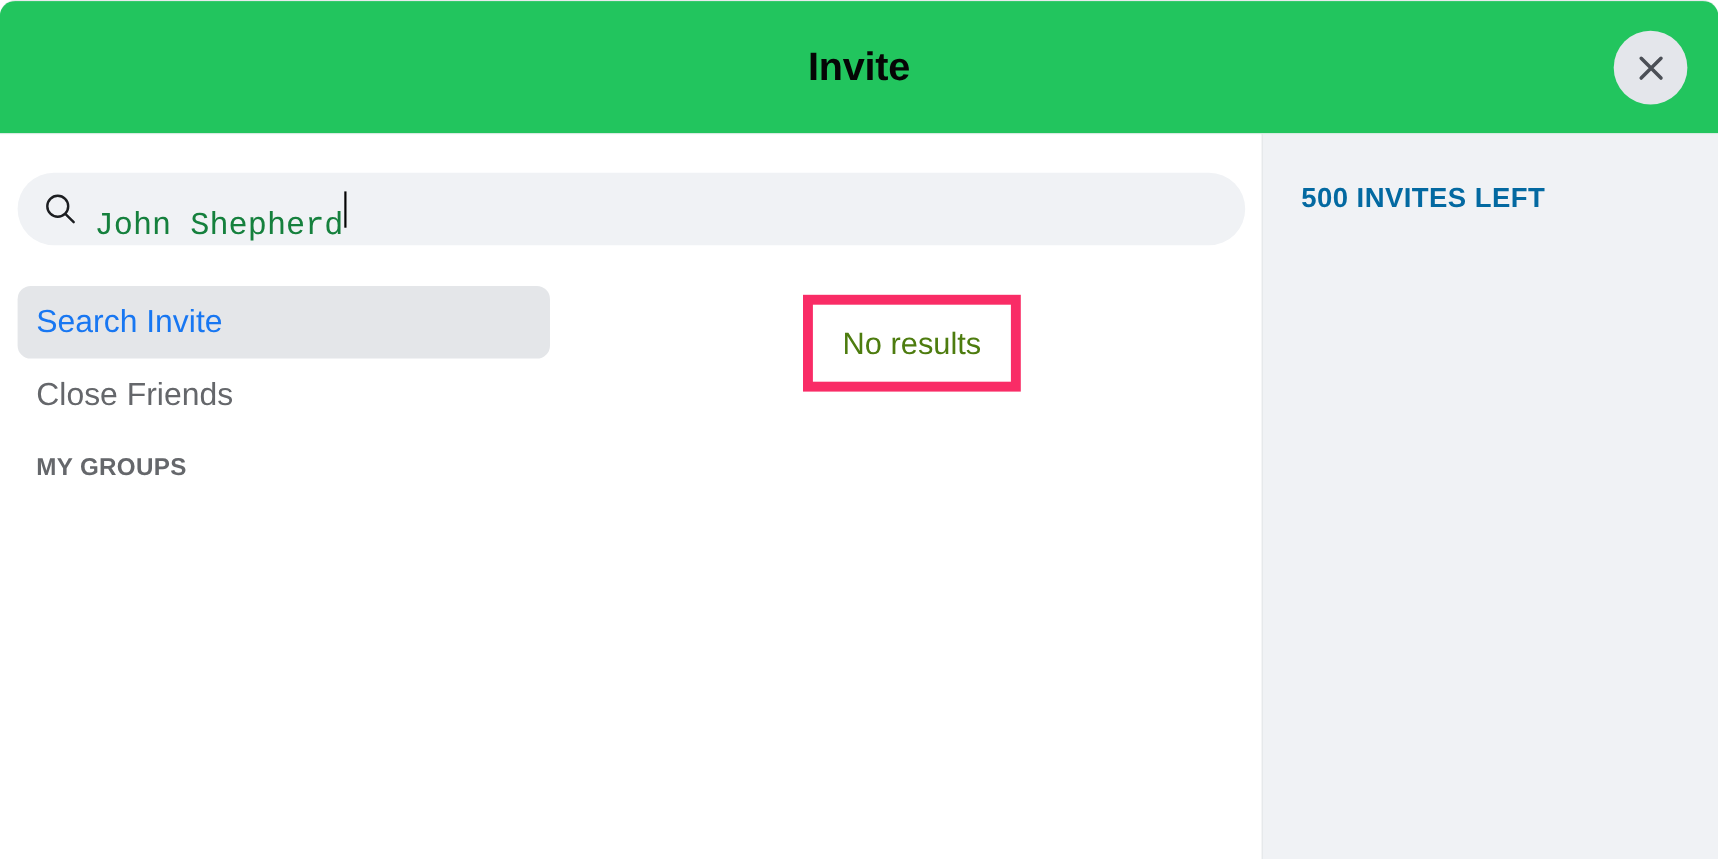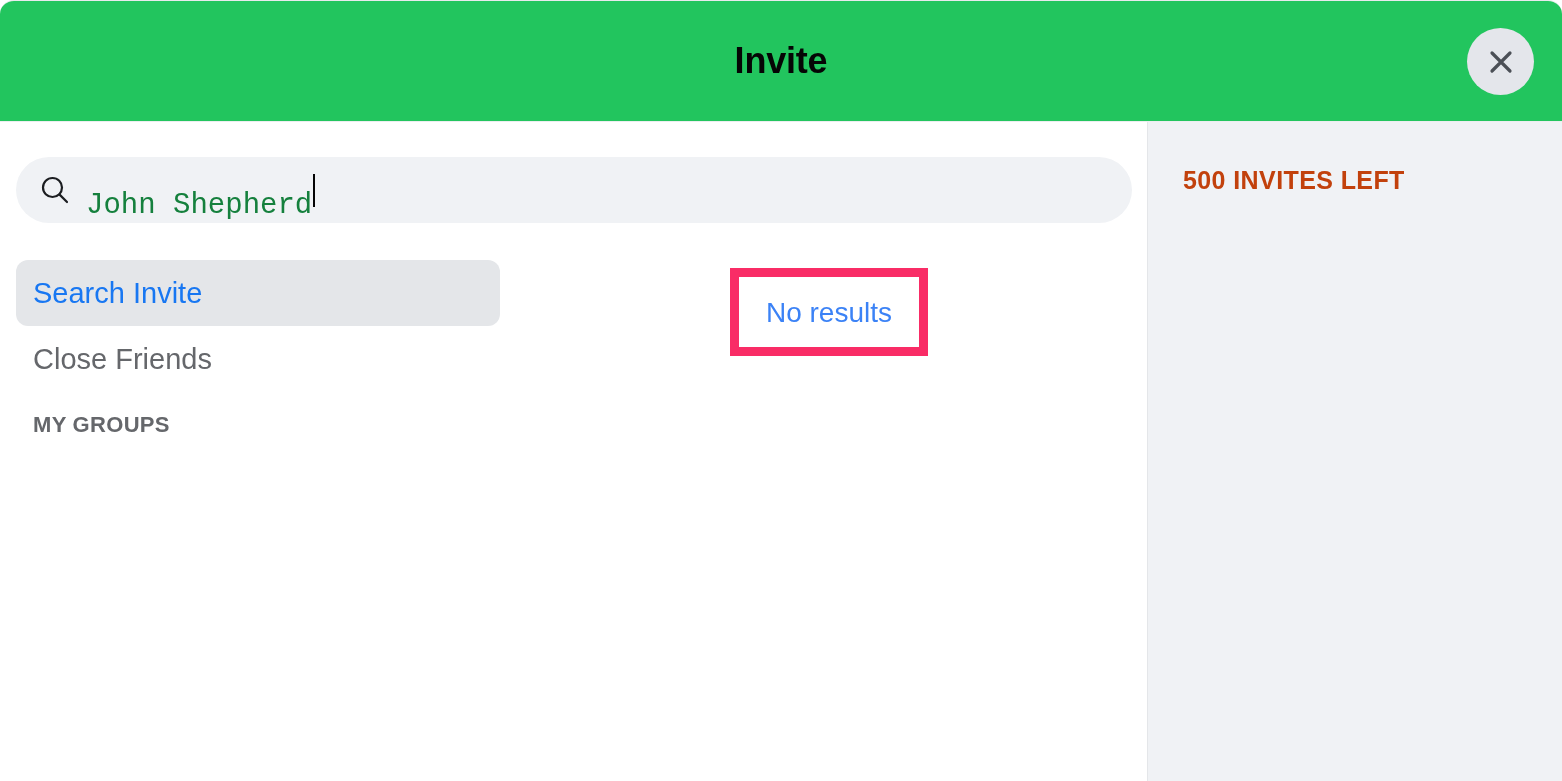--- a/index.html
+++ b/index.html
@@ -175,42 +175,42 @@
     height: 88px;
     border: 9px solid #f92c66;
     box-sizing: border-box;
     background: #ffffff;
     display: flex;
     align-items: center;
     justify-content: center;
   }
   .no-results-text {
     font-size: 28px;
-    color: #3b82f6;
+    color: #4d7c0f;
     line-height: 33px;
   }
 
   
   .right-pane {
     position: absolute;
     left: 1147px;
     top: 0;
     width: 415px;
     height: 660px;
     background: #f0f2f5;
     border-left: 1px solid #e4e6e9;
     box-sizing: border-box;
   }
   .invites-left {
     position: absolute;
     left: 35px;
     top: 43px;
     font-size: 25px;
     font-weight: bold;
-    color: #c2410c;
+    color: #0369a1;
     letter-spacing: 0.4px;
     line-height: 30px;
     text-align: center;
   }
 </style>
 </head>
 <body>
 
 <div class="modal">
 

